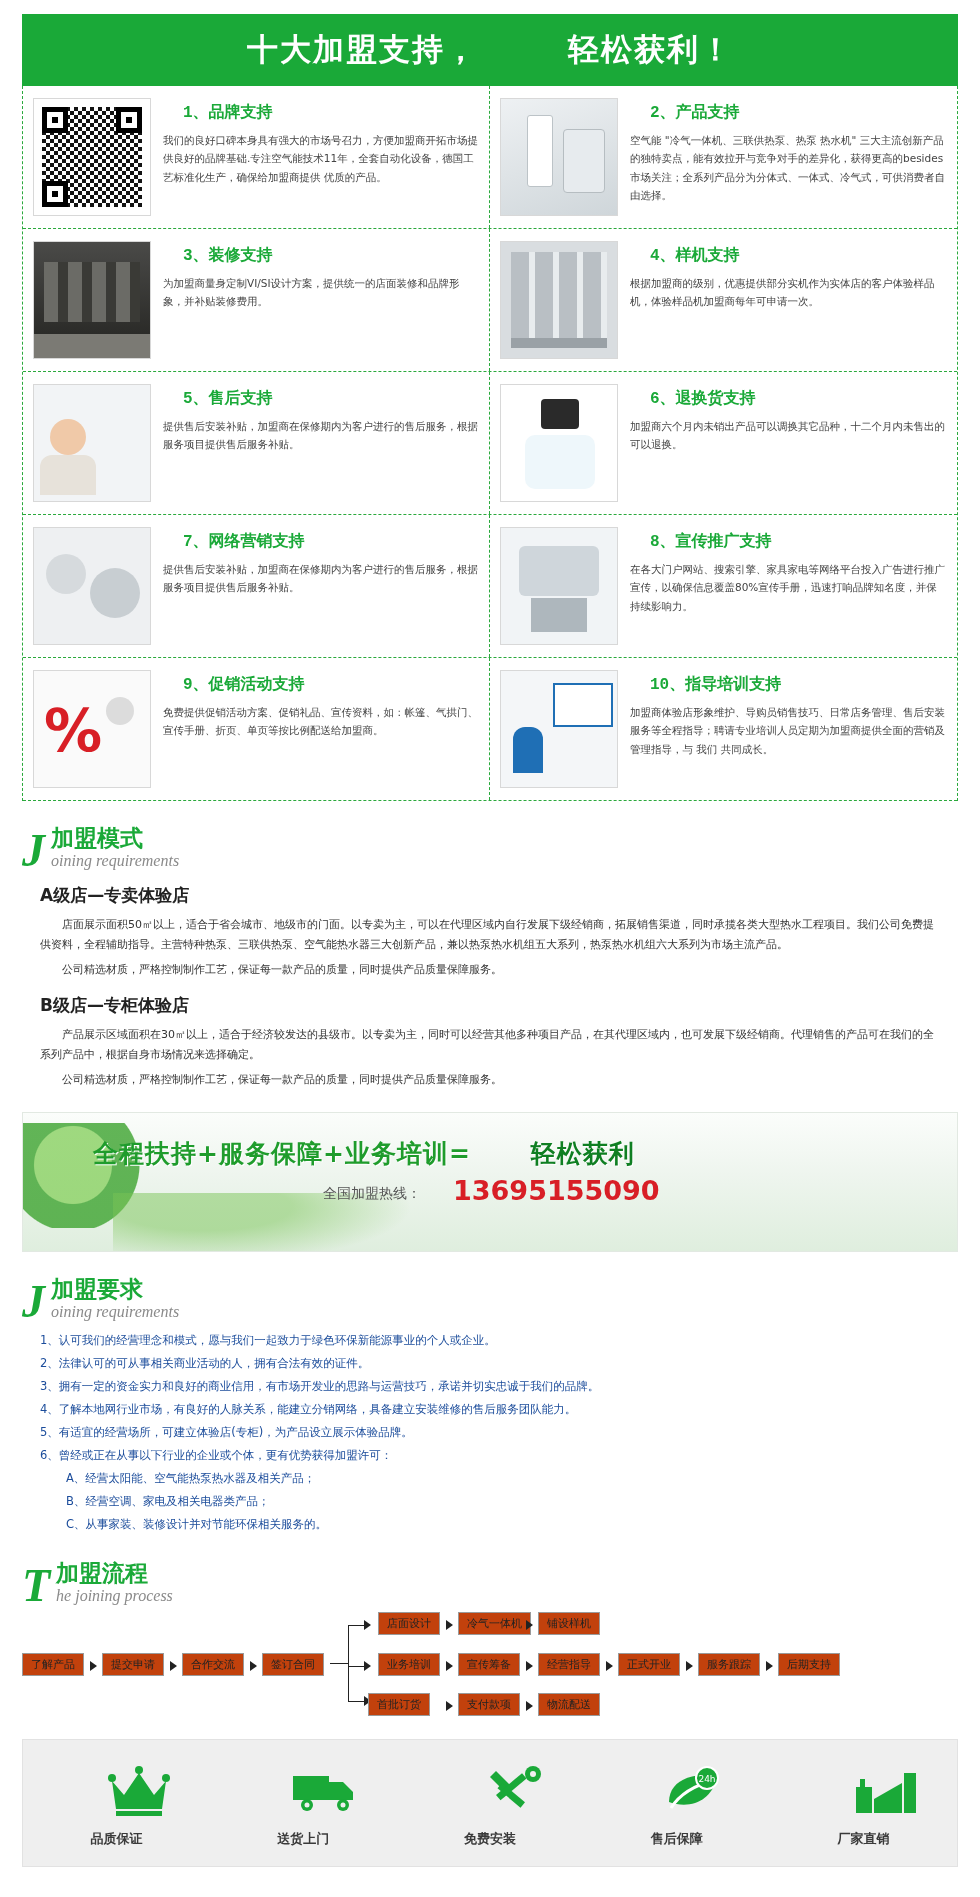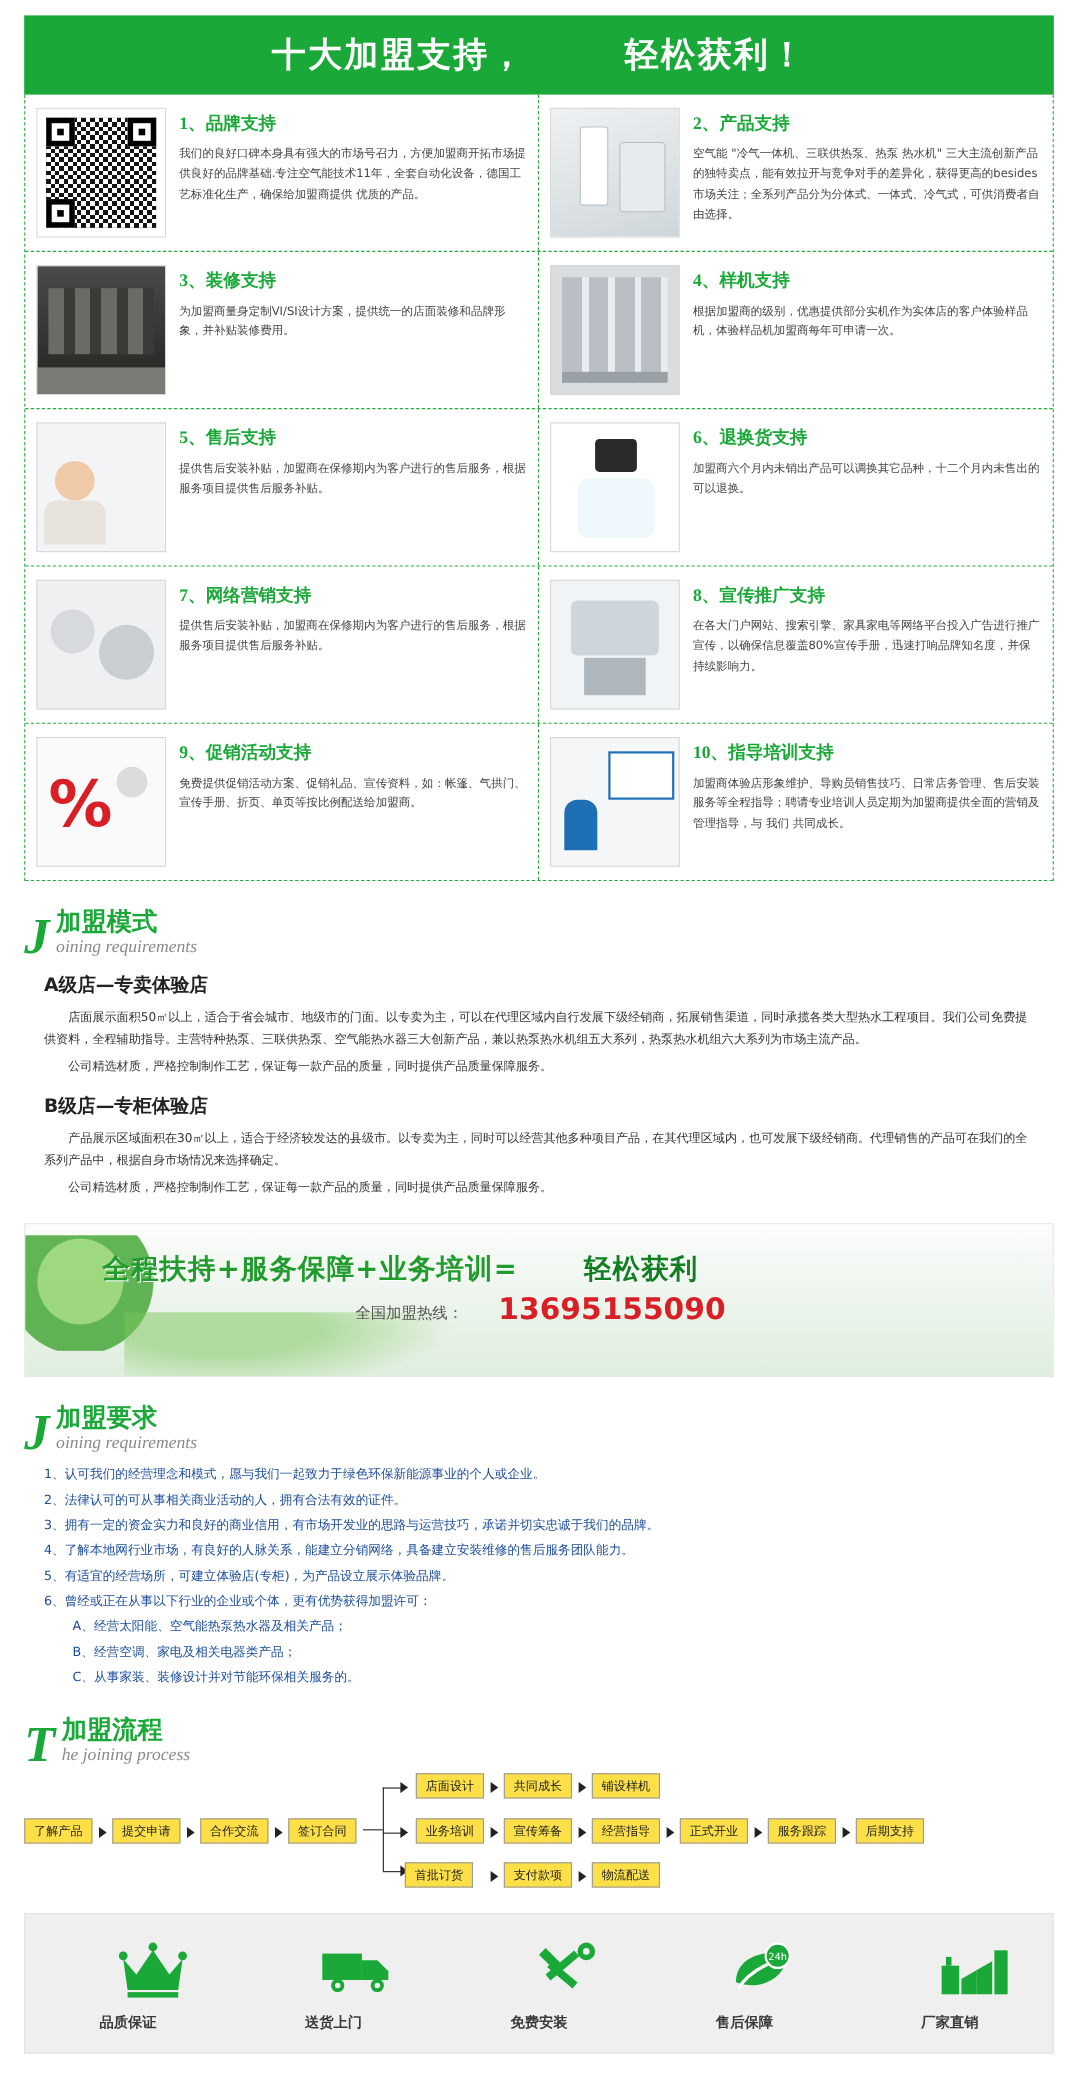--- a/index.html
+++ b/index.html
@@ -52,21 +52,22 @@
     background: #f4f4f4;
     position: relative;
     overflow: hidden;
   }
   .stext { flex: 1 1 auto; padding-top: 4px; }
   .stitle {
     color: #1aa938;
     font-size: 16px;
     font-weight: bold;
     margin-bottom: 8px;
-    font-family: Liberation Serif, serif;
+    font-family: Liberation Mono, monospace;
+    margin-left: 20px;
   }
   .sdesc {
     font-size: 10.5px;
     line-height: 1.75;
     color: #444;
     font-family: "DejaVu Sans", sans-serif;
   }
 
   
   .qr { background: #fff; }
@@ -214,21 +215,21 @@
     font-family:"DejaVu Sans",sans-serif;
   }
   .reqs li.sub { padding-left: 26px; }
   .reqs ul { margin:0; padding:0; }
 
   
   .flow { margin: 6px 22px 0 22px; position: relative; height: 110px; }
   .node {
     position: absolute;
     border: 1px solid #9a9a9a;
-    background: #fde047;
+    background: #c2410c;
     font-size: 11px;
     color: #222;
     padding: 5px 8px;
     white-space: nowrap;
     font-family:"DejaVu Sans",sans-serif;
     line-height:1;
   }
   .arrow {
     position: absolute;
     width: 0; height: 0;
@@ -440,21 +441,21 @@
     <div class="vline" style="left:326px; top:14px; height:76px;"></div>
     <div class="arrow" style="left:342px; top:9px;"></div>
     <div class="hline" style="left:326px; top:14px; width:18px;"></div>
     <div class="arrow" style="left:342px; top:50px;"></div>
     <div class="hline" style="left:326px; top:55px; width:18px;"></div>
     <div class="arrow" style="left:342px; top:85px;"></div>
     <div class="hline" style="left:326px; top:90px; width:18px;"></div>
 
     <div class="node" style="left:356px; top:1px;">店面设计</div>
     <div class="arrow" style="left:424px; top:9px;"></div>
-    <div class="node" style="left:436px; top:1px;">共同成长</div>
+    <div class="node" style="left:436px; top:1px;">冷气一体机</div>
     <div class="arrow" style="left:504px; top:9px;"></div>
     <div class="node" style="left:516px; top:1px;">铺设样机</div>
 
     <div class="node" style="left:356px; top:42px;">业务培训</div>
     <div class="arrow" style="left:424px; top:50px;"></div>
     <div class="node" style="left:436px; top:42px;">宣传筹备</div>
     <div class="arrow" style="left:504px; top:50px;"></div>
     <div class="node" style="left:516px; top:42px;">经营指导</div>
     <div class="arrow" style="left:584px; top:50px;"></div>
     <div class="node" style="left:596px; top:42px;">正式开业</div>

